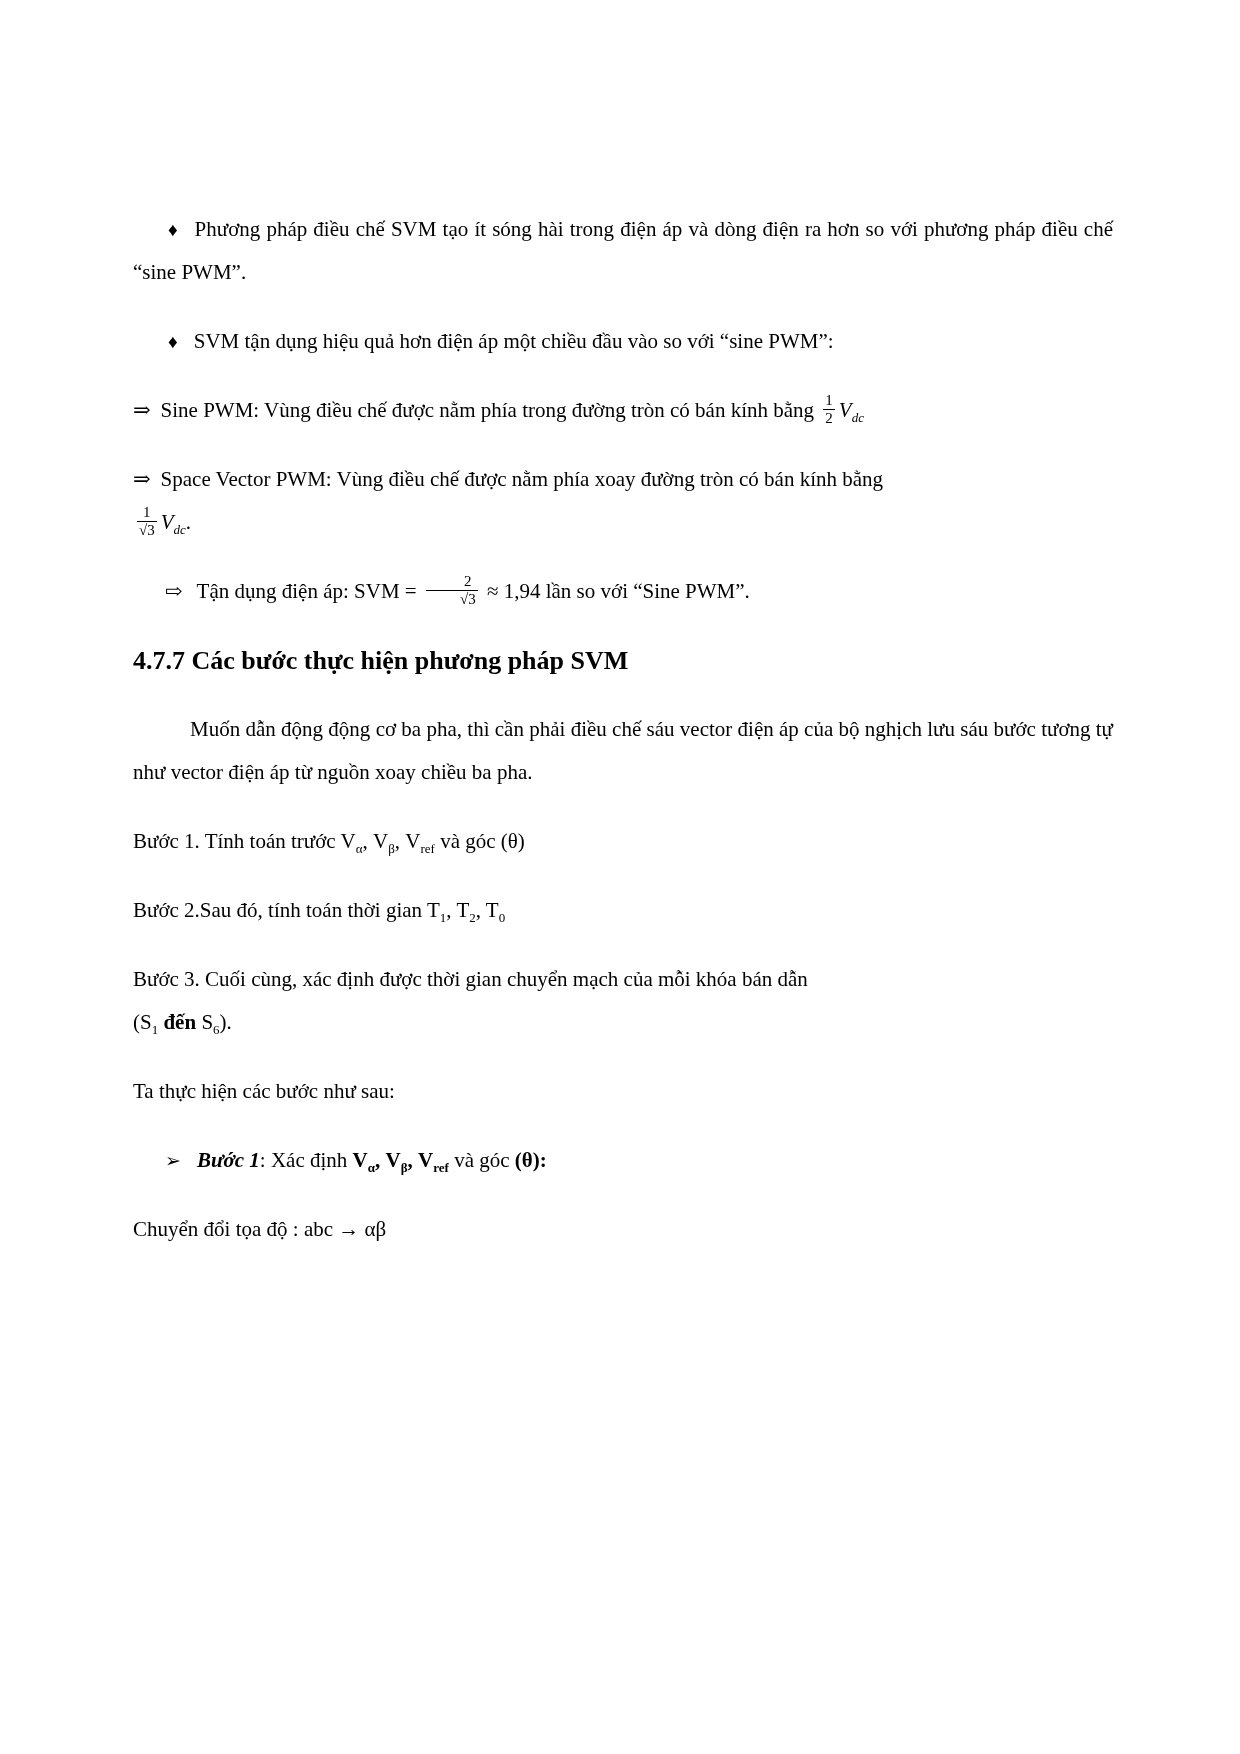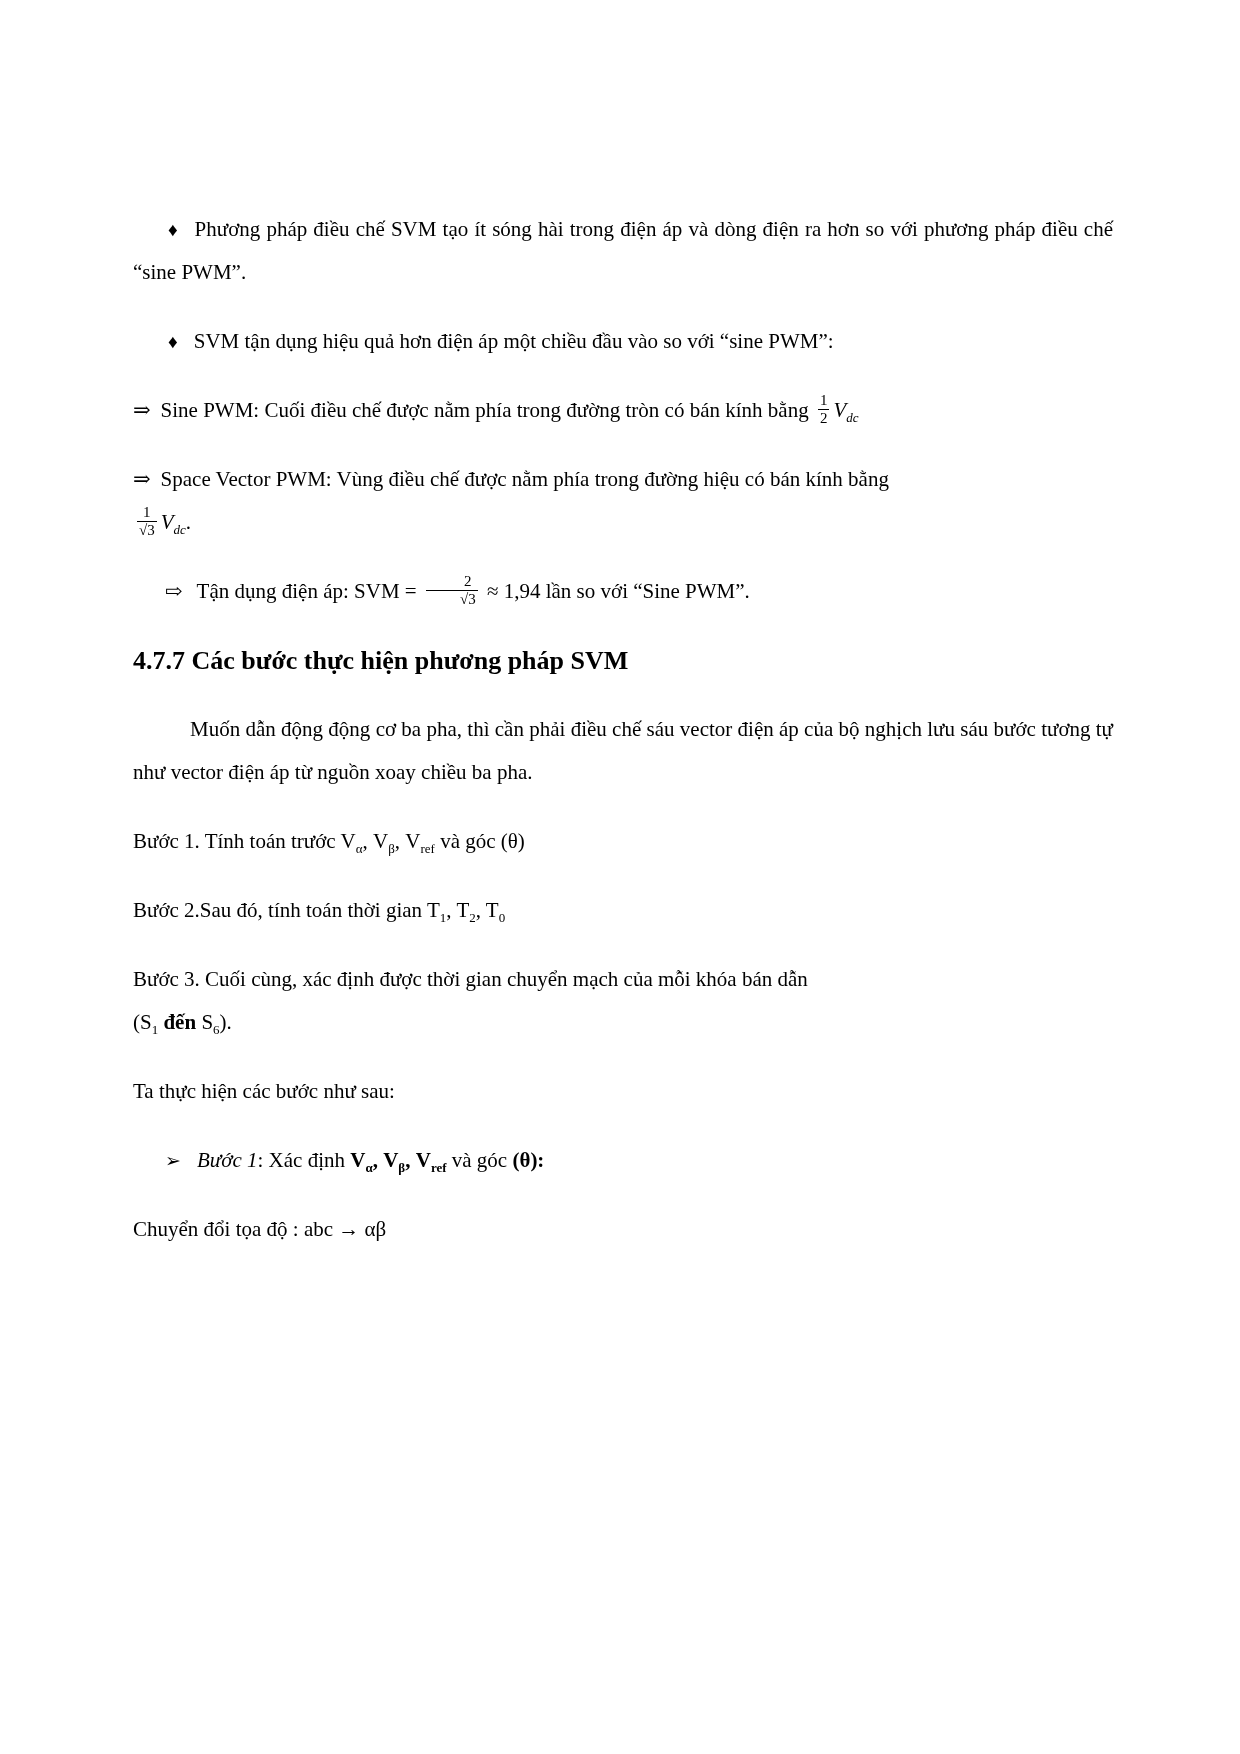--- a/index.html
+++ b/index.html
@@ -45,21 +45,21 @@
     vertical-align: middle;
     font-size: 15px;
     line-height: 17px;
     margin: 0 4px;
     transform: translateY(-3px);
   }
   .frac .den { border-top: 1.4px solid #000; padding: 0 2px; }
   .mvar { font-style: italic; }
   sub { font-size: 13px; line-height: 0; }
   .bold { font-weight: bold; text-align: center; }
-  .bolditalic { font-weight: normal; font-style: italic; }
+  .bolditalic { font-weight: bold; font-style: italic; }
   .page-number {
     position: absolute;
     left: 1093px;
     top: 1526px;
     font-size: 20px;
   }
 </style>
 </head>
 <body>
 
@@ -68,28 +68,28 @@
 
     <p class="justify bullet-indent">
       <span class="marker-diamond">♦</span><span>Phương pháp điều chế SVM tạo ít sóng hài trong điện áp và dòng điện ra hơn so với phương pháp điều chế “sine PWM”.</span>
     </p>
 
     <p class="bullet-indent">
       <span class="marker-diamond">♦</span><span>SVM tận dụng hiệu quả hơn điện áp một chiều đầu vào so với “sine PWM”:</span>
     </p>
 
     <p>
-      <span class="marker-dblarrow">⇒</span><span>Sine PWM: Cuối điều chế được nằm phía trong đường tròn có bán kính bằng </span><span class="frac">
+      <span class="marker-dblarrow">⇒</span><span>Sine PWM: Vùng điều chế được nằm phía trong đường tròn có bán kính bằng </span><span class="frac">
           <span class="num">1</span>
           <span class="den">2</span>
         </span><span class="mvar">V</span><sub class="mvar">dc</sub>
     </p>
 
     <p>
-      <span class="marker-dblarrow">⇒</span><span>Space Vector PWM: Vùng điều chế được nằm phía trong đường hiệu có bán kính bằng</span><br>
+      <span class="marker-dblarrow">⇒</span><span>Space Vector PWM: Vùng điều chế được nằm phía xoay đường tròn có bán kính bằng</span><br>
       <span class="frac">
           <span class="num">1</span>
           <span class="den">√3</span>
         </span><span class="mvar">V</span><sub class="mvar">dc</sub><span>.</span>
     </p>
 
     <p class="sub-indent tight-top">
       <span class="marker-whitearrow">⇨</span><span>Tận dụng điện áp: SVM = </span><span class="frac">
           <span class="num">2</span>
           <span class="den">√3</span>

